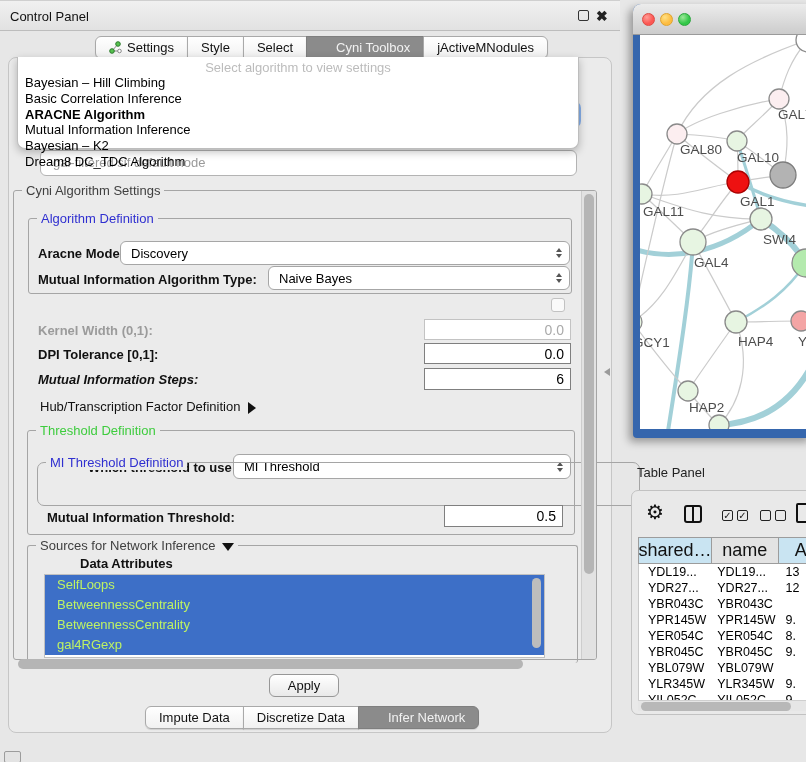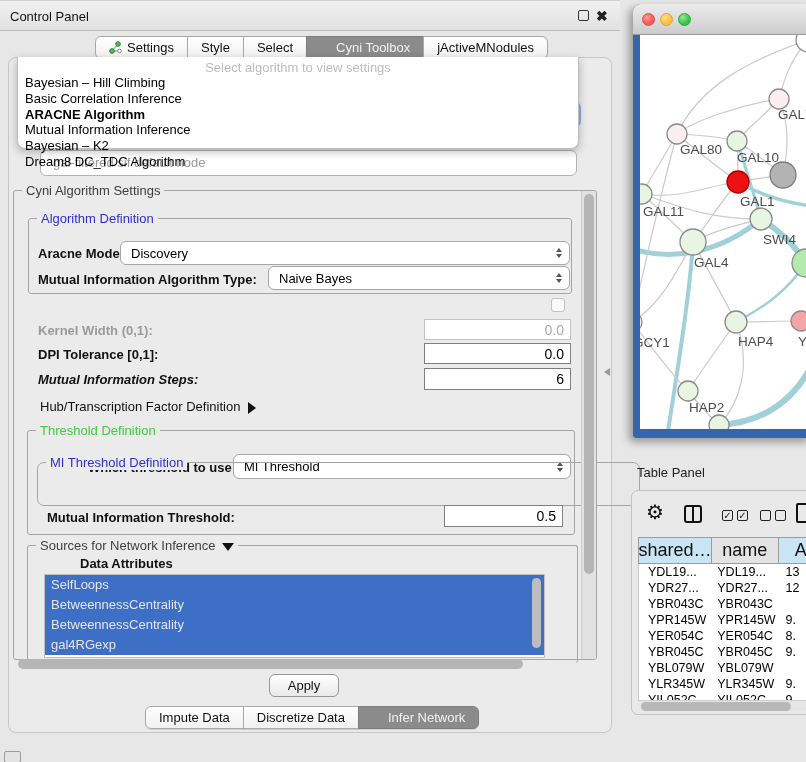--- a/index.html
+++ b/index.html
@@ -61,21 +61,21 @@
   .arr-dn { width:0; height:0; border-left:3.5px solid transparent; border-right:3.5px solid transparent; border-top:4px solid #555; }
 
   .checkbox { position:absolute; width:14px; height:14px; border:1px solid #c2c2c2; border-radius:3px; background:#fafafa; }
 
   .tri-right { display:inline-block; width:0; height:0; border-top:6px solid transparent; border-bottom:6px solid transparent;
     border-left:8px solid #111; margin-left:8px; vertical-align:middle; }
   .tri-down { display:inline-block; width:0; height:0; border-left:6px solid transparent; border-right:6px solid transparent;
     border-top:8px solid #111; margin-left:6px; vertical-align:middle; }
 
   .attr-list { position:absolute; left:44px; top:574px; width:501px; height:84px; background:#fff; border:1px solid #c0c0c0; overflow:hidden; }
-  .attr-item { height:20px; line-height:20px; font-size:13px; color:#e5e5e5; background:#3d6fc7; padding-left:6px; }
+  .attr-item { height:20px; line-height:20px; font-size:13px; color:#bef264; background:#3d6fc7; padding-left:12px; }
   .attr-vscroll { position:absolute; left:532px; top:578px; width:9px; height:70px; background:#bdbdbd; border-radius:5px; }
 
   .vscroll-track { position:absolute; left:581px; top:191px; width:15px; height:468px; background:#e2e2e2; border-left:1px solid #cdcdcd; border-radius:0 2px 2px 0; }
   .vscroll-thumb { position:absolute; left:2px; top:3px; width:10px; height:380px; background:#b5b5b5; border-radius:6px; }
   .hscroll-thumb { position:absolute; left:18px; top:659px; width:505px; height:10px; background:#b5b5b5; border-radius:6px; }
 
   .apply-btn { position:absolute; left:269px; top:674px; width:70px; height:23px; border:1px solid #979797; border-radius:6px;
     background:linear-gradient(#ffffff,#e9e9e9); font-size:13px; font-family:"Liberation Sans",sans-serif; color:#111; }
 
   .mini-btn { position:absolute; left:4px; top:751px; width:17px; height:12px; background:#e3e3e3; border:1px solid #9c9c9c; border-radius:2px; }

